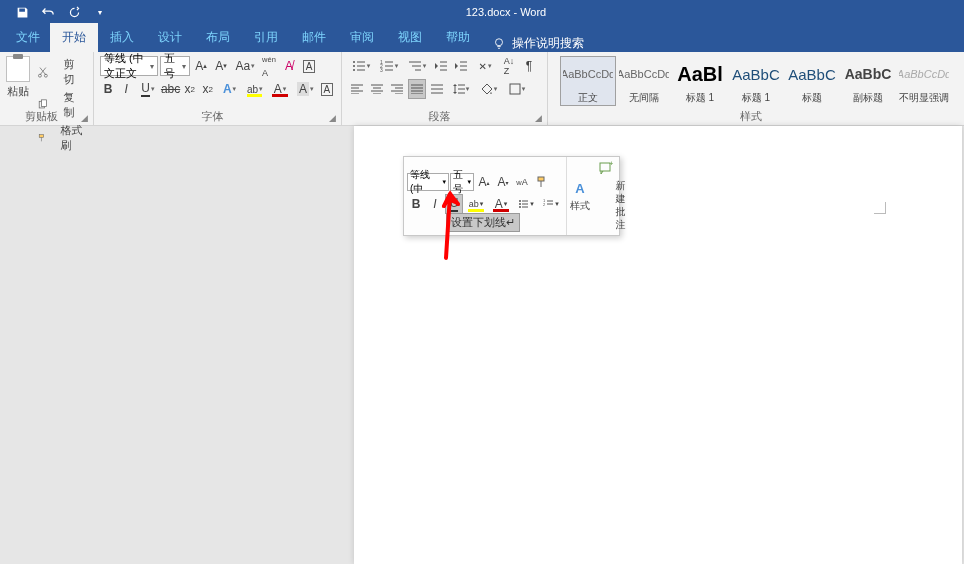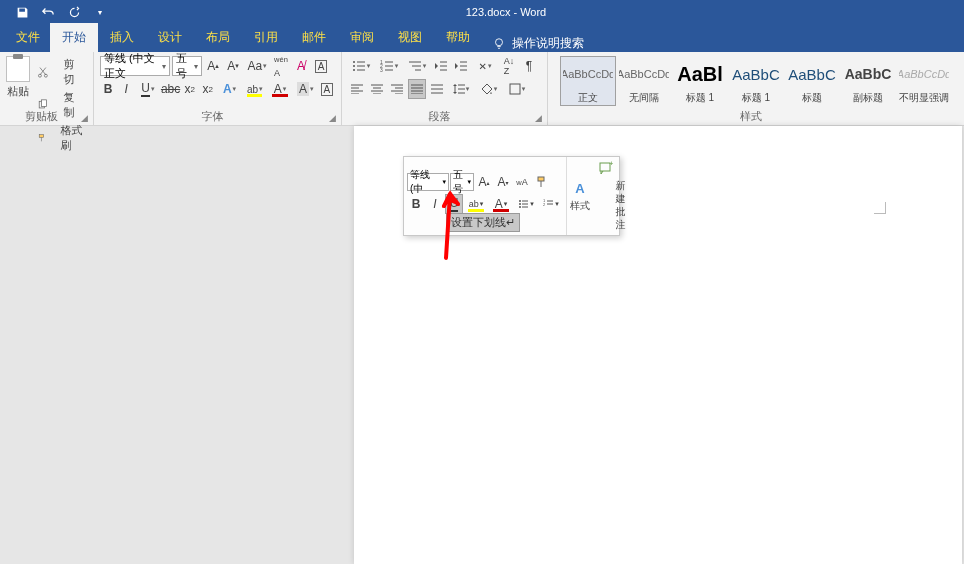--- a/index.html
+++ b/index.html
@@ -7,21 +7,21 @@
   
   
   .titlebar { background: #2b579a; height: 24px; display: flex; align-items: center; color: #fff; font-size: 11px; }
   .qat { display: flex; align-items: center; gap: 10px; padding-left: 14px; }
   .qat-btn { width: 16px; height: 16px; display: flex; align-items: center; justify-content: center; cursor: pointer; color: #fff; }
   .title-center { flex: 1; text-align: center; }
   .title-right { width: 60px; }
   
   
   .tabs { background: #2b579a; height: 28px; display: flex; align-items: flex-end; padding-left: 6px; }
-  .tab { color: #fde047; font-size: 12px; padding: 6px 12px 6px; cursor: pointer; }
+  .tab { color: #7dd3fc; font-size: 12px; padding: 6px 12px 6px; cursor: pointer; }
   .tab.file { padding-left: 10px; padding-right: 10px; }
   .tab.active { background: #f3f3f3; color: #2b579a; }
   .tell-me { display: flex; align-items: center; gap: 6px; color: #fff; font-size: 12px; margin-left: 10px; }
   .bulb { width: 14px; height: 14px; }
   
   
   .ribbon { background: #f3f3f3; border-bottom: 1px solid #d4d4d4; height: 74px; display: flex; }
   .group { border-right: 1px solid #d4d4d4; position: relative; padding: 4px 6px 14px; display: flex; flex-direction: column; }
   .group-label { position: absolute; bottom: 1px; left: 0; right: 10px; text-align: center; font-size: 11px; color: #666; }
   .launcher { position: absolute; bottom: 2px; right: 2px; width: 10px; height: 10px; font-size: 9px; color: #888; cursor: pointer; }
@@ -34,21 +34,21 @@
   .paste-icon::before { content: ""; position: absolute; top: -3px; left: 6px; width: 10px; height: 5px; background: #888; border-radius: 1px; }
   .clip-right { display: flex; flex-direction: column; gap: 1px; font-size: 11px; color: #444; }
   .clip-item { display: flex; align-items: center; gap: 15px; cursor: pointer; padding: 1px 2px; }
   .mini-icon { width: 12px; height: 12px; }
   
   
   .grp-font { width: 248px; }
   .row { display: flex; align-items: center; gap: 2px; margin-bottom: 3px; }
   .combo { border: 1px solid #ababab; background: #fff; font-size: 11px; height: 20px; display: flex; align-items: center; padding: 0 3px; cursor: pointer; }
   .combo .dd { margin-left: auto; font-size: 8px; color: #666; }
-  .font-name { width: 70px; }
+  .font-name { width: 58px; }
   .font-size { width: 30px; }
   .rbtn { width: 18px; height: 20px; display: flex; align-items: center; justify-content: center; cursor: pointer; font-size: 12px; color: #444; border: 1px solid transparent; }
   .rbtn.wdd { width: 26px; }
   .rbtn .dd { font-size: 7px; margin-left: 1px; color: #666; }
   .underline-bar { border-bottom: 2px solid #333; display: inline-block; }
   .color-bar { position: relative; }
   .color-bar::after { content: ""; position: absolute; bottom: 1px; left: 3px; right: 3px; height: 3px; }
   .yellow::after { background: #ffff00; }
   .red::after { background: #d00000; }
   .boxed-a { border: 1px solid #666; padding: 0 2px; font-size: 10px; }

